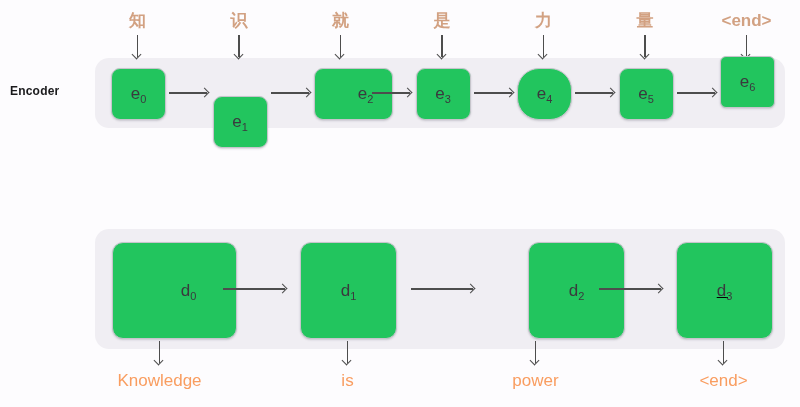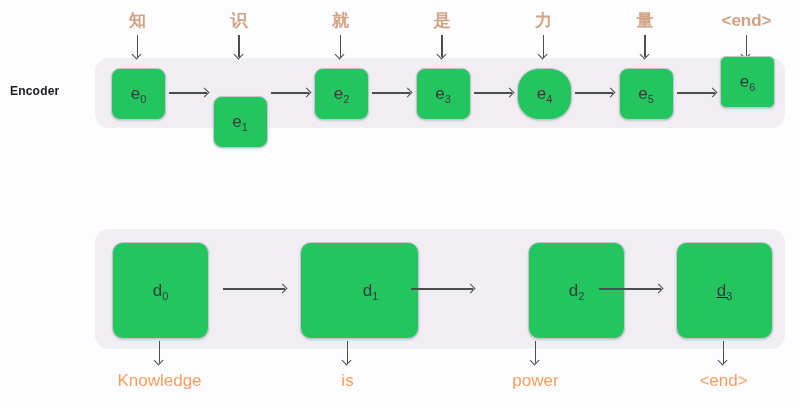--- a/index.html
+++ b/index.html
@@ -100,21 +100,21 @@
       </div>
       <div class="harrow" style="left: 169.25px; top: 92px; width: 38px;"></div>
       <div class="token input" style="left: 179px; top: 11px;">识</div>
       <div class="varrow" style="left: 238.25px; top: 35px; height: 22px;"></div>
       <div class="cellbox enc" style="left: 212.5px; top: 68px; margin-top: 28px;">
         <span class="box-label">e<sub>1</sub></span>
       </div>
       <div class="harrow" style="left: 270.75px; top: 92px; width: 38px;"></div>
       <div class="token input" style="left: 280.5px; top: 11px;">就</div>
       <div class="varrow" style="left: 339.75px; top: 35px; height: 22px;"></div>
-      <div class="cellbox enc" style="left: 314px; top: 68px;">
+      <div class="cellbox enc" style="left: 314px; top: 68px; padding-left: 24px;">
         <span class="box-label">e<sub>2</sub></span>
       </div>
       <div class="harrow" style="left: 372.25px; top: 92px; width: 38px;"></div>
       <div class="token input" style="left: 382px; top: 11px;">是</div>
       <div class="varrow" style="left: 441.25px; top: 35px; height: 22px;"></div>
       <div class="cellbox enc" style="left: 415.5px; top: 68px;">
         <span class="box-label">e<sub>3</sub></span>
       </div>
       <div class="harrow" style="left: 473.75px; top: 92px; width: 38px;"></div>
       <div class="token input" style="left: 483.5px; top: 11px;">力</div>
@@ -127,27 +127,27 @@
       <div class="varrow" style="left: 644.25px; top: 35px; height: 22px;"></div>
       <div class="cellbox enc" style="left: 618.5px; top: 68px;">
         <span class="box-label">e<sub>5</sub></span>
       </div>
       <div class="harrow" style="left: 676.75px; top: 92px; width: 38px;"></div>
       <div class="token input" style="left: 686.5px; top: 11px;">&lt;end&gt;</div>
       <div class="varrow" style="left: 745.75px; top: 35px; height: 22px;"></div>
       <div class="cellbox enc" style="left: 720px; top: 56px; border-radius: 6px;">
         <span class="box-label">e<sub>6</sub></span>
       </div>
-      <div class="cellbox dec" style="left: 112px; top: 242px;">
+      <div class="cellbox dec" style="left: 112px; top: 242px; padding-left: 28px;">
         <span class="box-label">d<sub>0</sub></span>
       </div>
       <div class="harrow" style="left: 222.5px; top: 288px; width: 62px;"></div>
       <div class="varrow" style="left: 158.75px; top: 341px; height: 22px;"></div>
       <div class="token output" style="left: 99.5px; top: 371px;">Knowledge</div>
-      <div class="cellbox dec" style="left: 300px; top: 242px; padding-left: 22px;">
+      <div class="cellbox dec" style="left: 300px; top: 242px;">
         <span class="box-label">d<sub>1</sub></span>
       </div>
       <div class="harrow" style="left: 410.5px; top: 288px; width: 62px;"></div>
       <div class="varrow" style="left: 346.75px; top: 341px; height: 22px;"></div>
       <div class="token output" style="left: 287.5px; top: 371px;">is</div>
       <div class="cellbox dec" style="left: 488px; top: 242px; margin-left: 40px;">
         <span class="box-label">d<sub>2</sub></span>
       </div>
       <div class="harrow" style="left: 598.5px; top: 288px; width: 62px;"></div>
       <div class="varrow" style="left: 534.75px; top: 341px; height: 22px;"></div>

